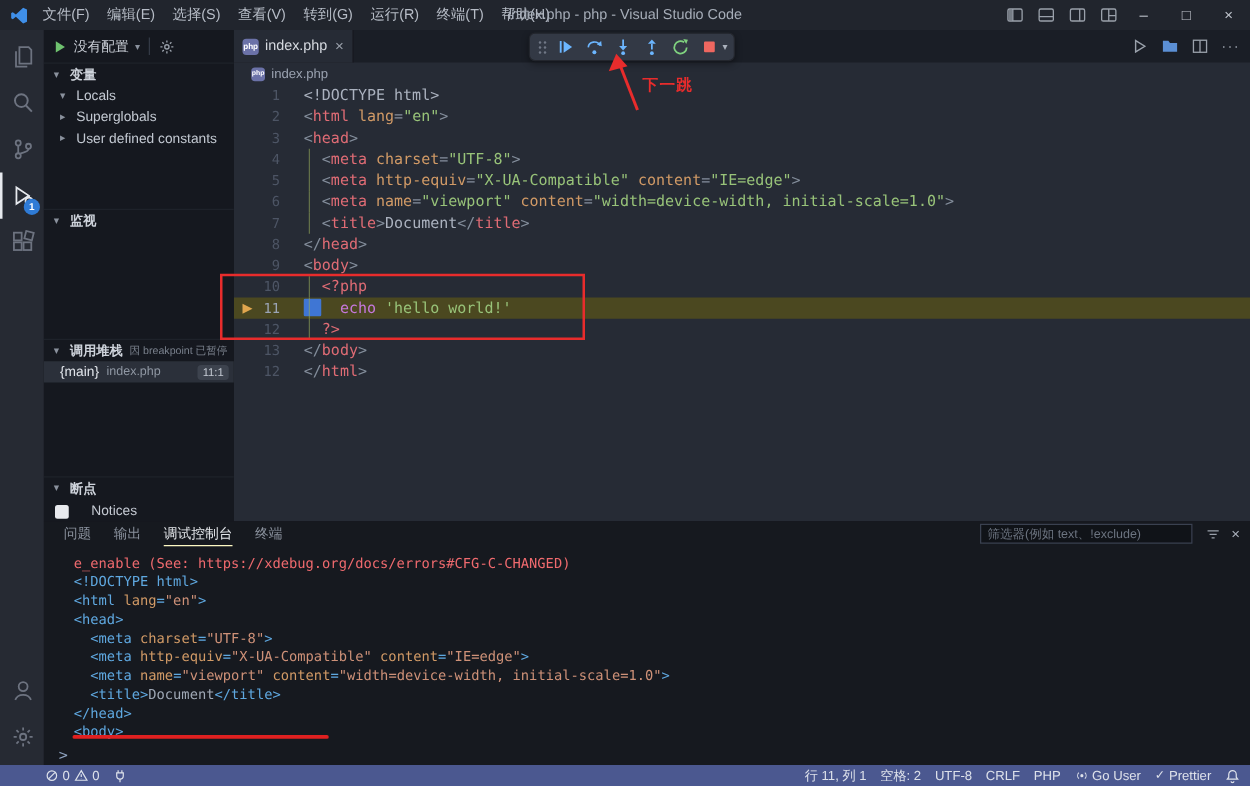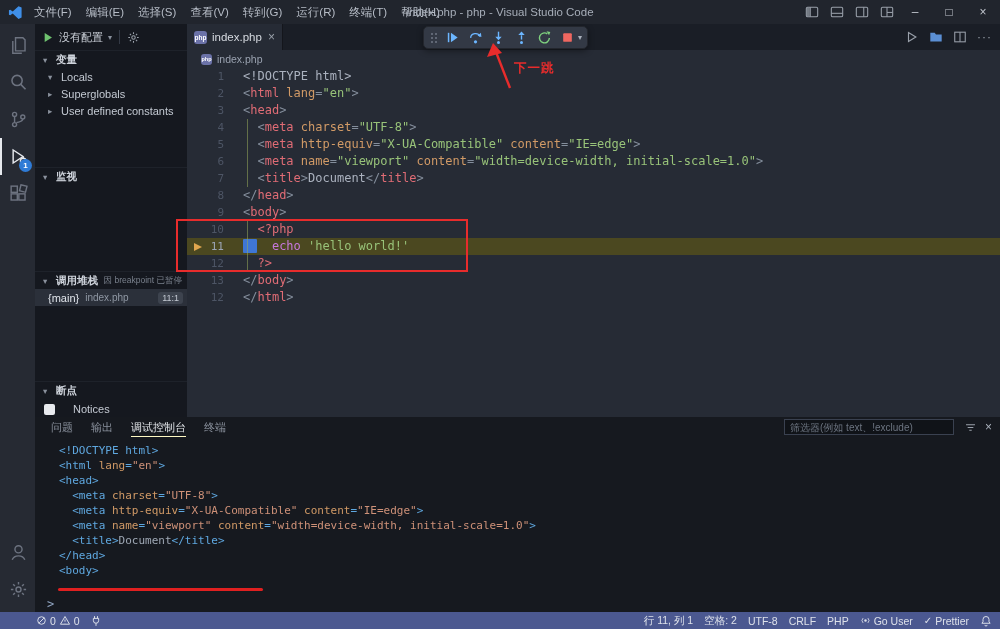--- a/index.html
+++ b/index.html
@@ -489,20 +489,21 @@
     <div class="panel-icons">
       <span>
           <svg width="13" height="13" viewBox="0 0 16 16" fill="none" stroke="currentColor" stroke-width="1.3">
             <path d="M2.5 4.5h11M4.5 8h7M6.5 11.5h3"></path>
           </svg>
         </span>
       <span class="panel-close">×</span>
     </div>
   </div>
   <div class="console">
+      <div class="console-line"><span class="tk-cerr">e_enable (See: https://xdebug.org/docs/errors#CFG-C-CHANGED)</span></div>
       <div class="console-line"><span class="tk-ct">&lt;!DOCTYPE html&gt;</span></div>
       <div class="console-line"><span class="tk-ct">&lt;html </span><span class="tk-ca">lang</span><span class="tk-ct">=</span><span class="tk-cs">"en"</span><span class="tk-ct">&gt;</span></div>
       <div class="console-line"><span class="tk-ct">&lt;head&gt;</span></div>
       <div class="console-line"><span class="tk-cpl">  </span><span class="tk-ct">&lt;meta </span><span class="tk-ca">charset</span><span class="tk-ct">=</span><span class="tk-cs">"UTF-8"</span><span class="tk-ct">&gt;</span></div>
       <div class="console-line"><span class="tk-cpl">  </span><span class="tk-ct">&lt;meta </span><span class="tk-ca">http-equiv</span><span class="tk-ct">=</span><span class="tk-cs">"X-UA-Compatible"</span><span class="tk-ca"> content</span><span class="tk-ct">=</span><span class="tk-cs">"IE=edge"</span><span class="tk-ct">&gt;</span></div>
       <div class="console-line"><span class="tk-cpl">  </span><span class="tk-ct">&lt;meta </span><span class="tk-ca">name</span><span class="tk-ct">=</span><span class="tk-cs">"viewport"</span><span class="tk-ca"> content</span><span class="tk-ct">=</span><span class="tk-cs">"width=device-width, initial-scale=1.0"</span><span class="tk-ct">&gt;</span></div>
       <div class="console-line"><span class="tk-cpl">  </span><span class="tk-ct">&lt;title&gt;</span><span class="tk-cpl">Document</span><span class="tk-ct">&lt;/title&gt;</span></div>
       <div class="console-line"><span class="tk-ct">&lt;/head&gt;</span></div>
       <div class="console-line"><span class="tk-ct">&lt;body&gt;</span></div>
     </div>

